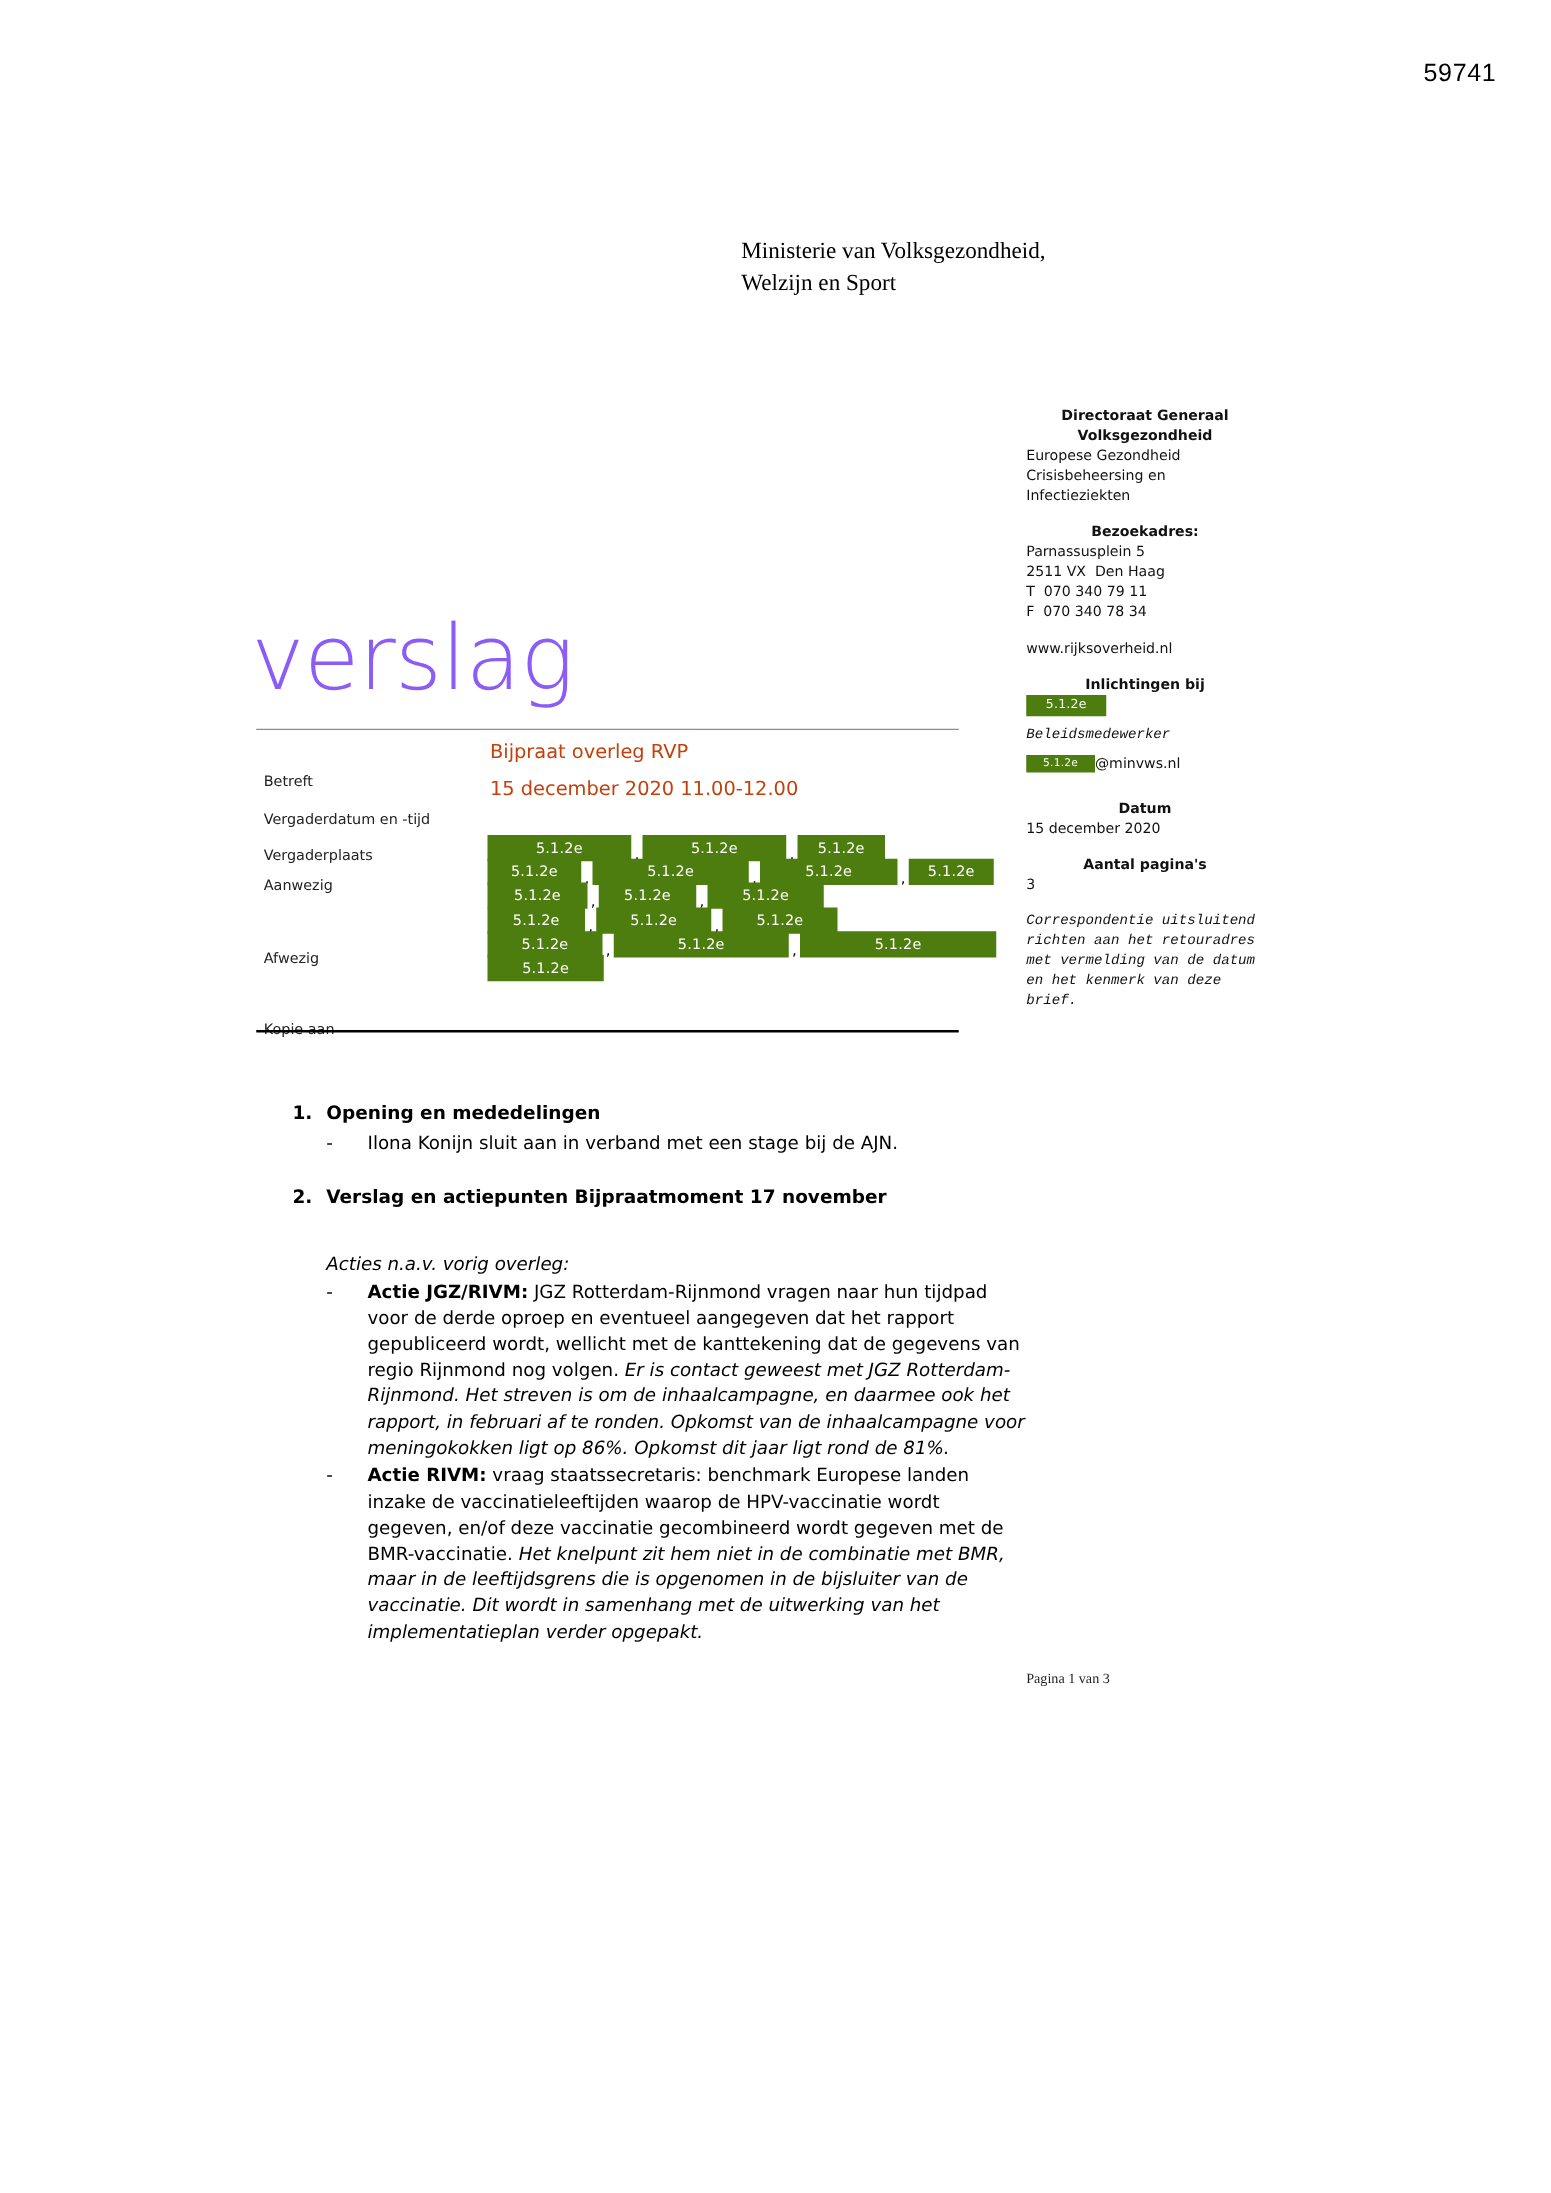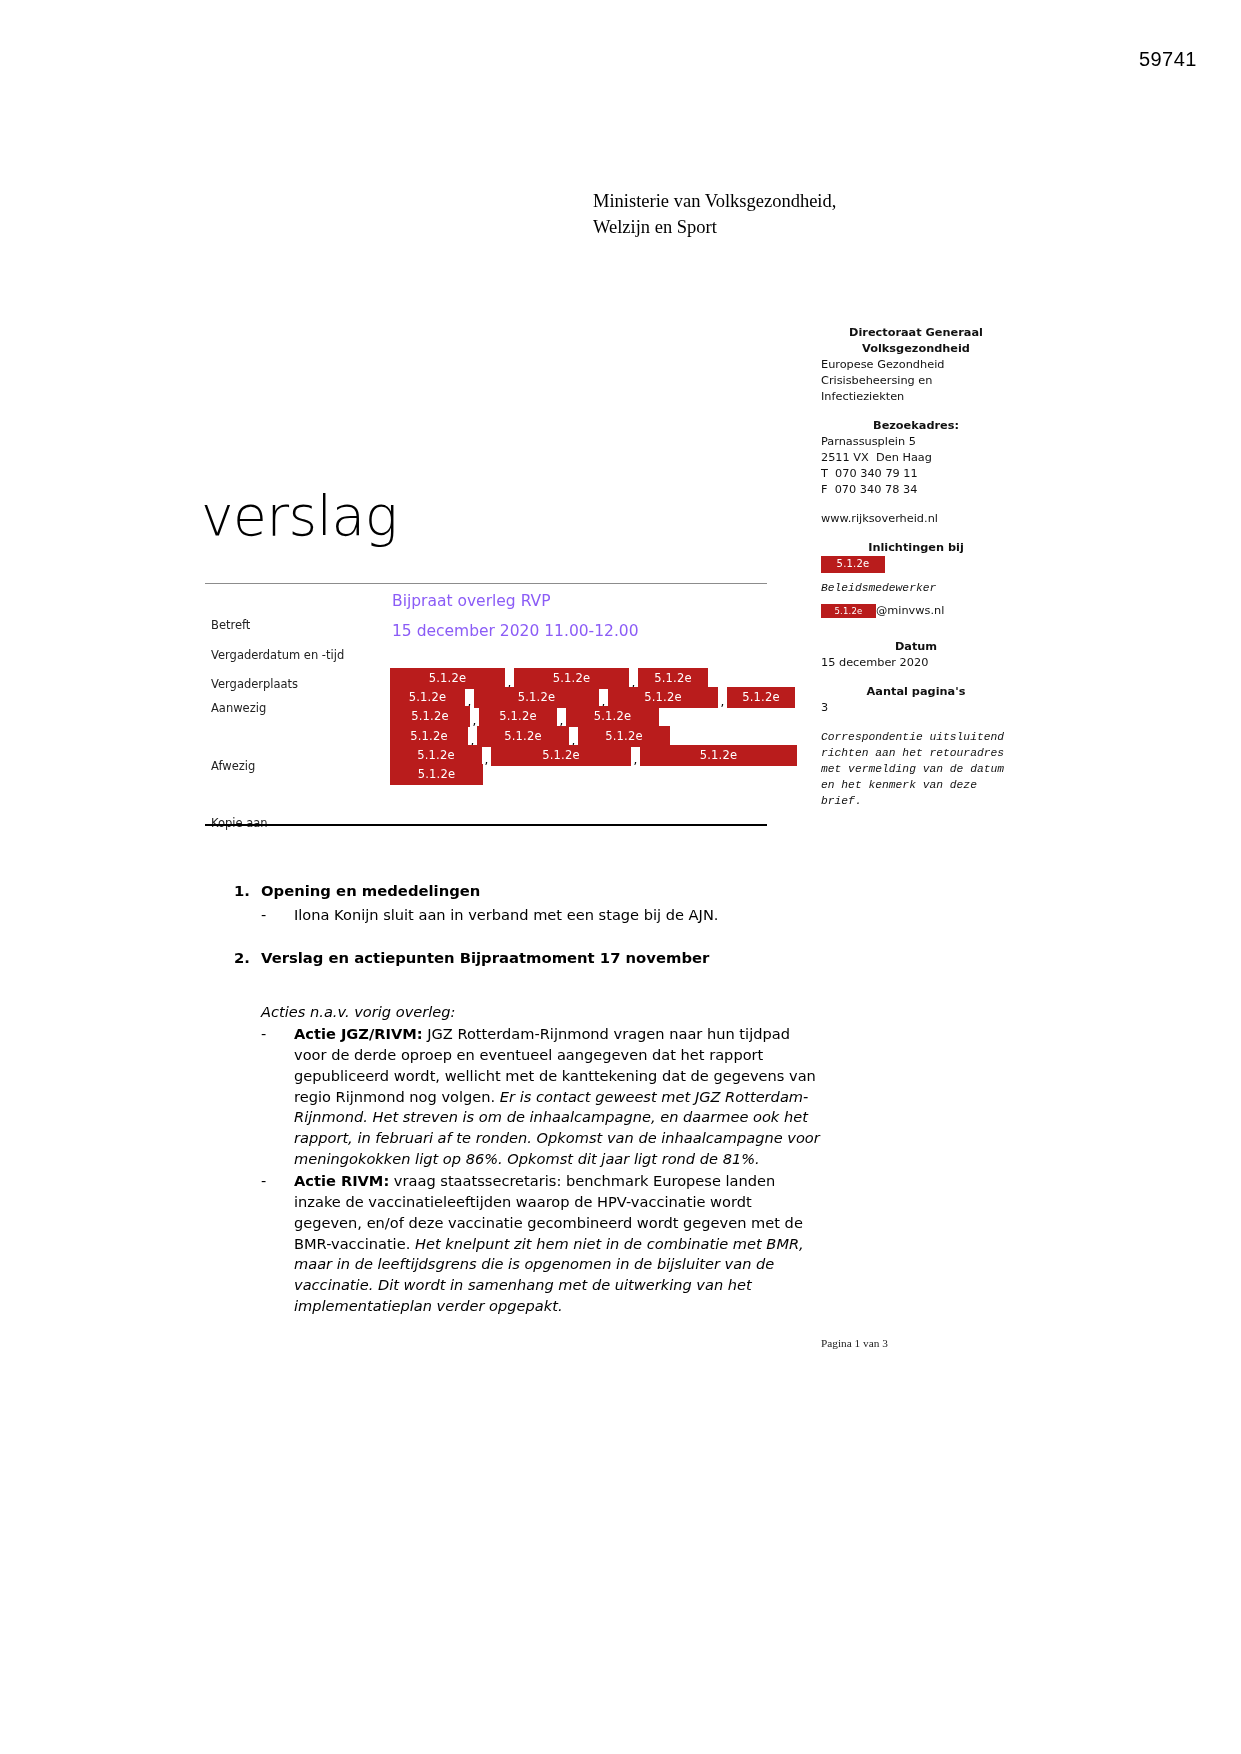--- a/index.html
+++ b/index.html
@@ -34,60 +34,60 @@
     font-family:"DejaVu Sans", sans-serif;
     font-size:11.3px; line-height:1.42; color:#111;
   }
   .sidebar .blk { margin-bottom:13px; }
   .sidebar .bold { font-weight:bold;text-align:center; }
   .sidebar .ital { font-style:italic;font-family:Liberation Mono, monospace; }
   .sidebar .line { display:block; white-space:pre; }
 
   .redact {
     display:inline-block;
-    background:#b91c1c;
+    background:#4d7c0f;
     color:#ffffff;
     font-family:"DejaVu Sans", sans-serif;
     text-align:center;
     vertical-align:middle;
     line-height:1.25;
     letter-spacing:0.2px;
   }
   .redact.sb1 { font-size:10px; padding:2px 0; width:64px; }
   .redact.sb2 { font-size:8.5px; padding:2px 0; width:55px; }
 
   
   .title {
     position:absolute; left:201px; top:484px;
     font-family:"DejaVu Sans", sans-serif;
     font-weight:300;
-    font-size:55px;
+    font-size:72px;
     letter-spacing:-0.5px;
-    color:#000000;
+    color:#8b5cf6;
   }
   .rule-thin {
     position:absolute; left:205px; top:583px; width:562px; height:1px;
     background:#8c8c8c;
   }
   .rule-thick {
     position:absolute; left:205px; top:824px; width:562px; height:2px;
     background:#000;
   }
 
   
   .meta { position:absolute; left:211px; top:596px; width:580px; }
   .meta-label {
     position:absolute;
     font-family:"DejaVu Sans", sans-serif;
     font-size:11.5px; color:#222;margin-top:18px;
   }
   .meta-value {
     position:absolute; left:181px;
     font-family:"DejaVu Sans", sans-serif;
-    font-size:15.5px; color:#8b5cf6;
+    font-size:15.5px; color:#c2410c;
   }
 
   
   .rrow { position:absolute; left:179px; white-space:nowrap; }
   .rrow .redact {
     font-size:11.5px;
     padding:3px 0 4px 0;
     margin:0;
   }
   .rrow .comma {

